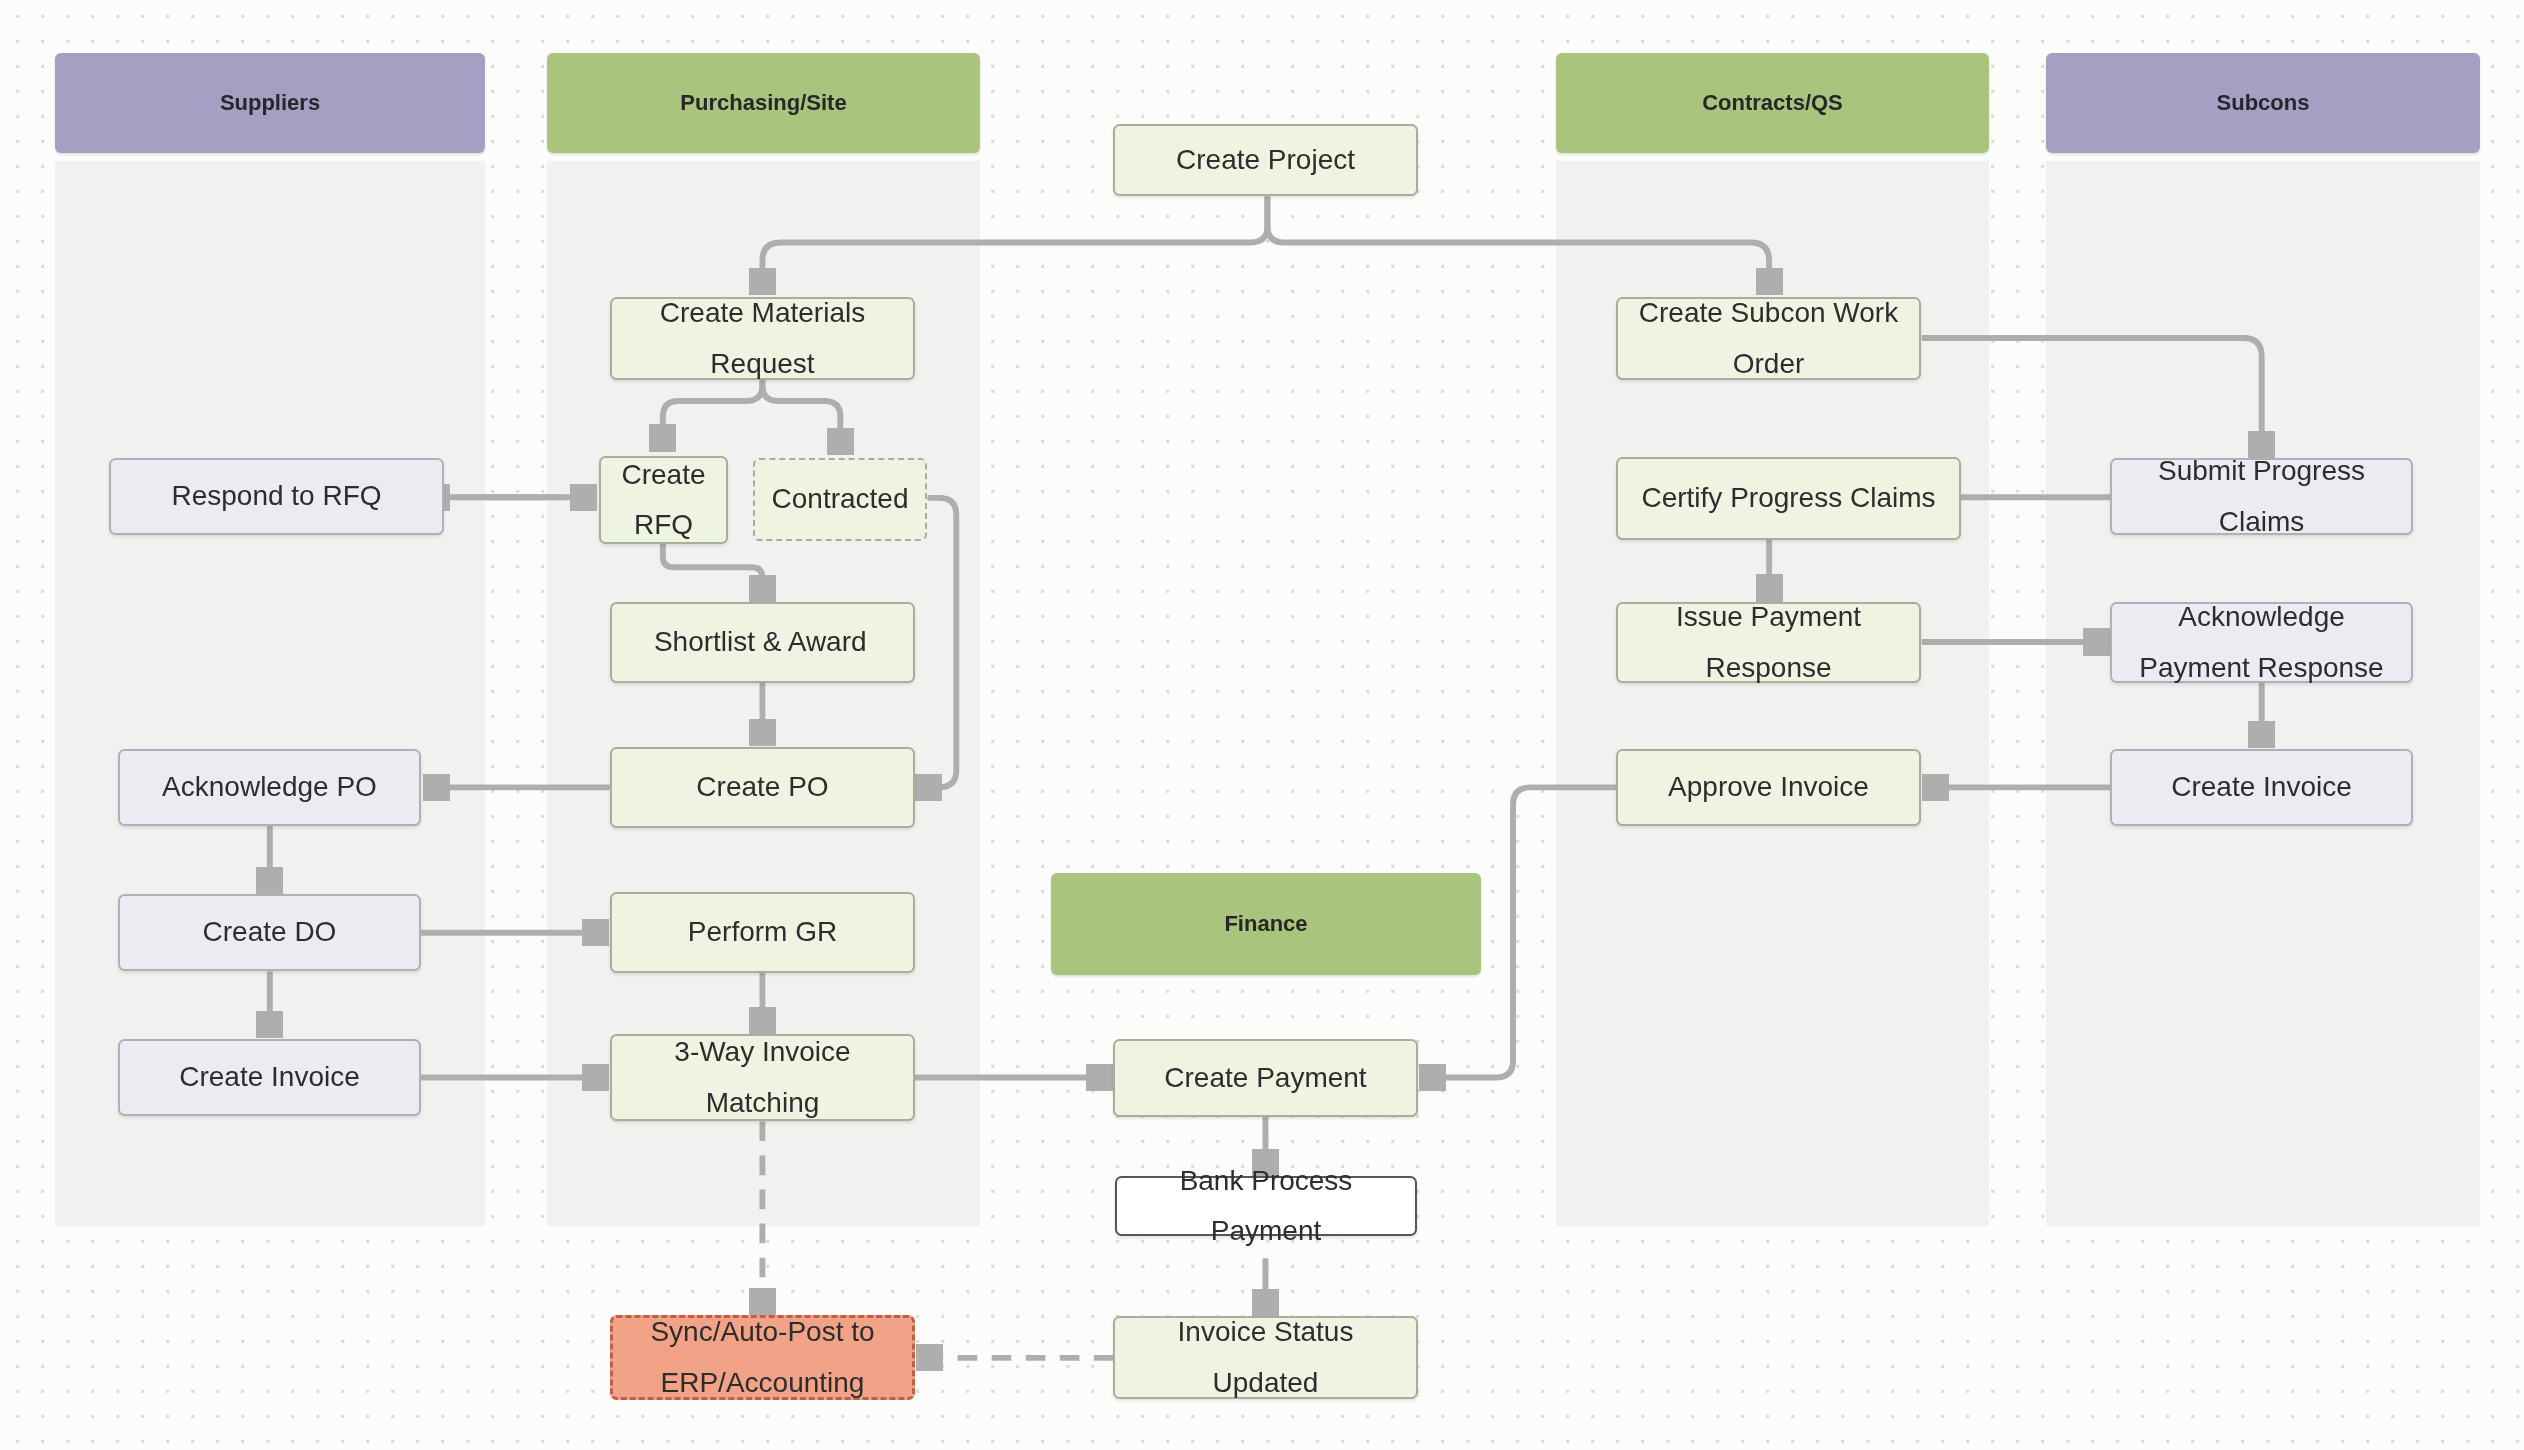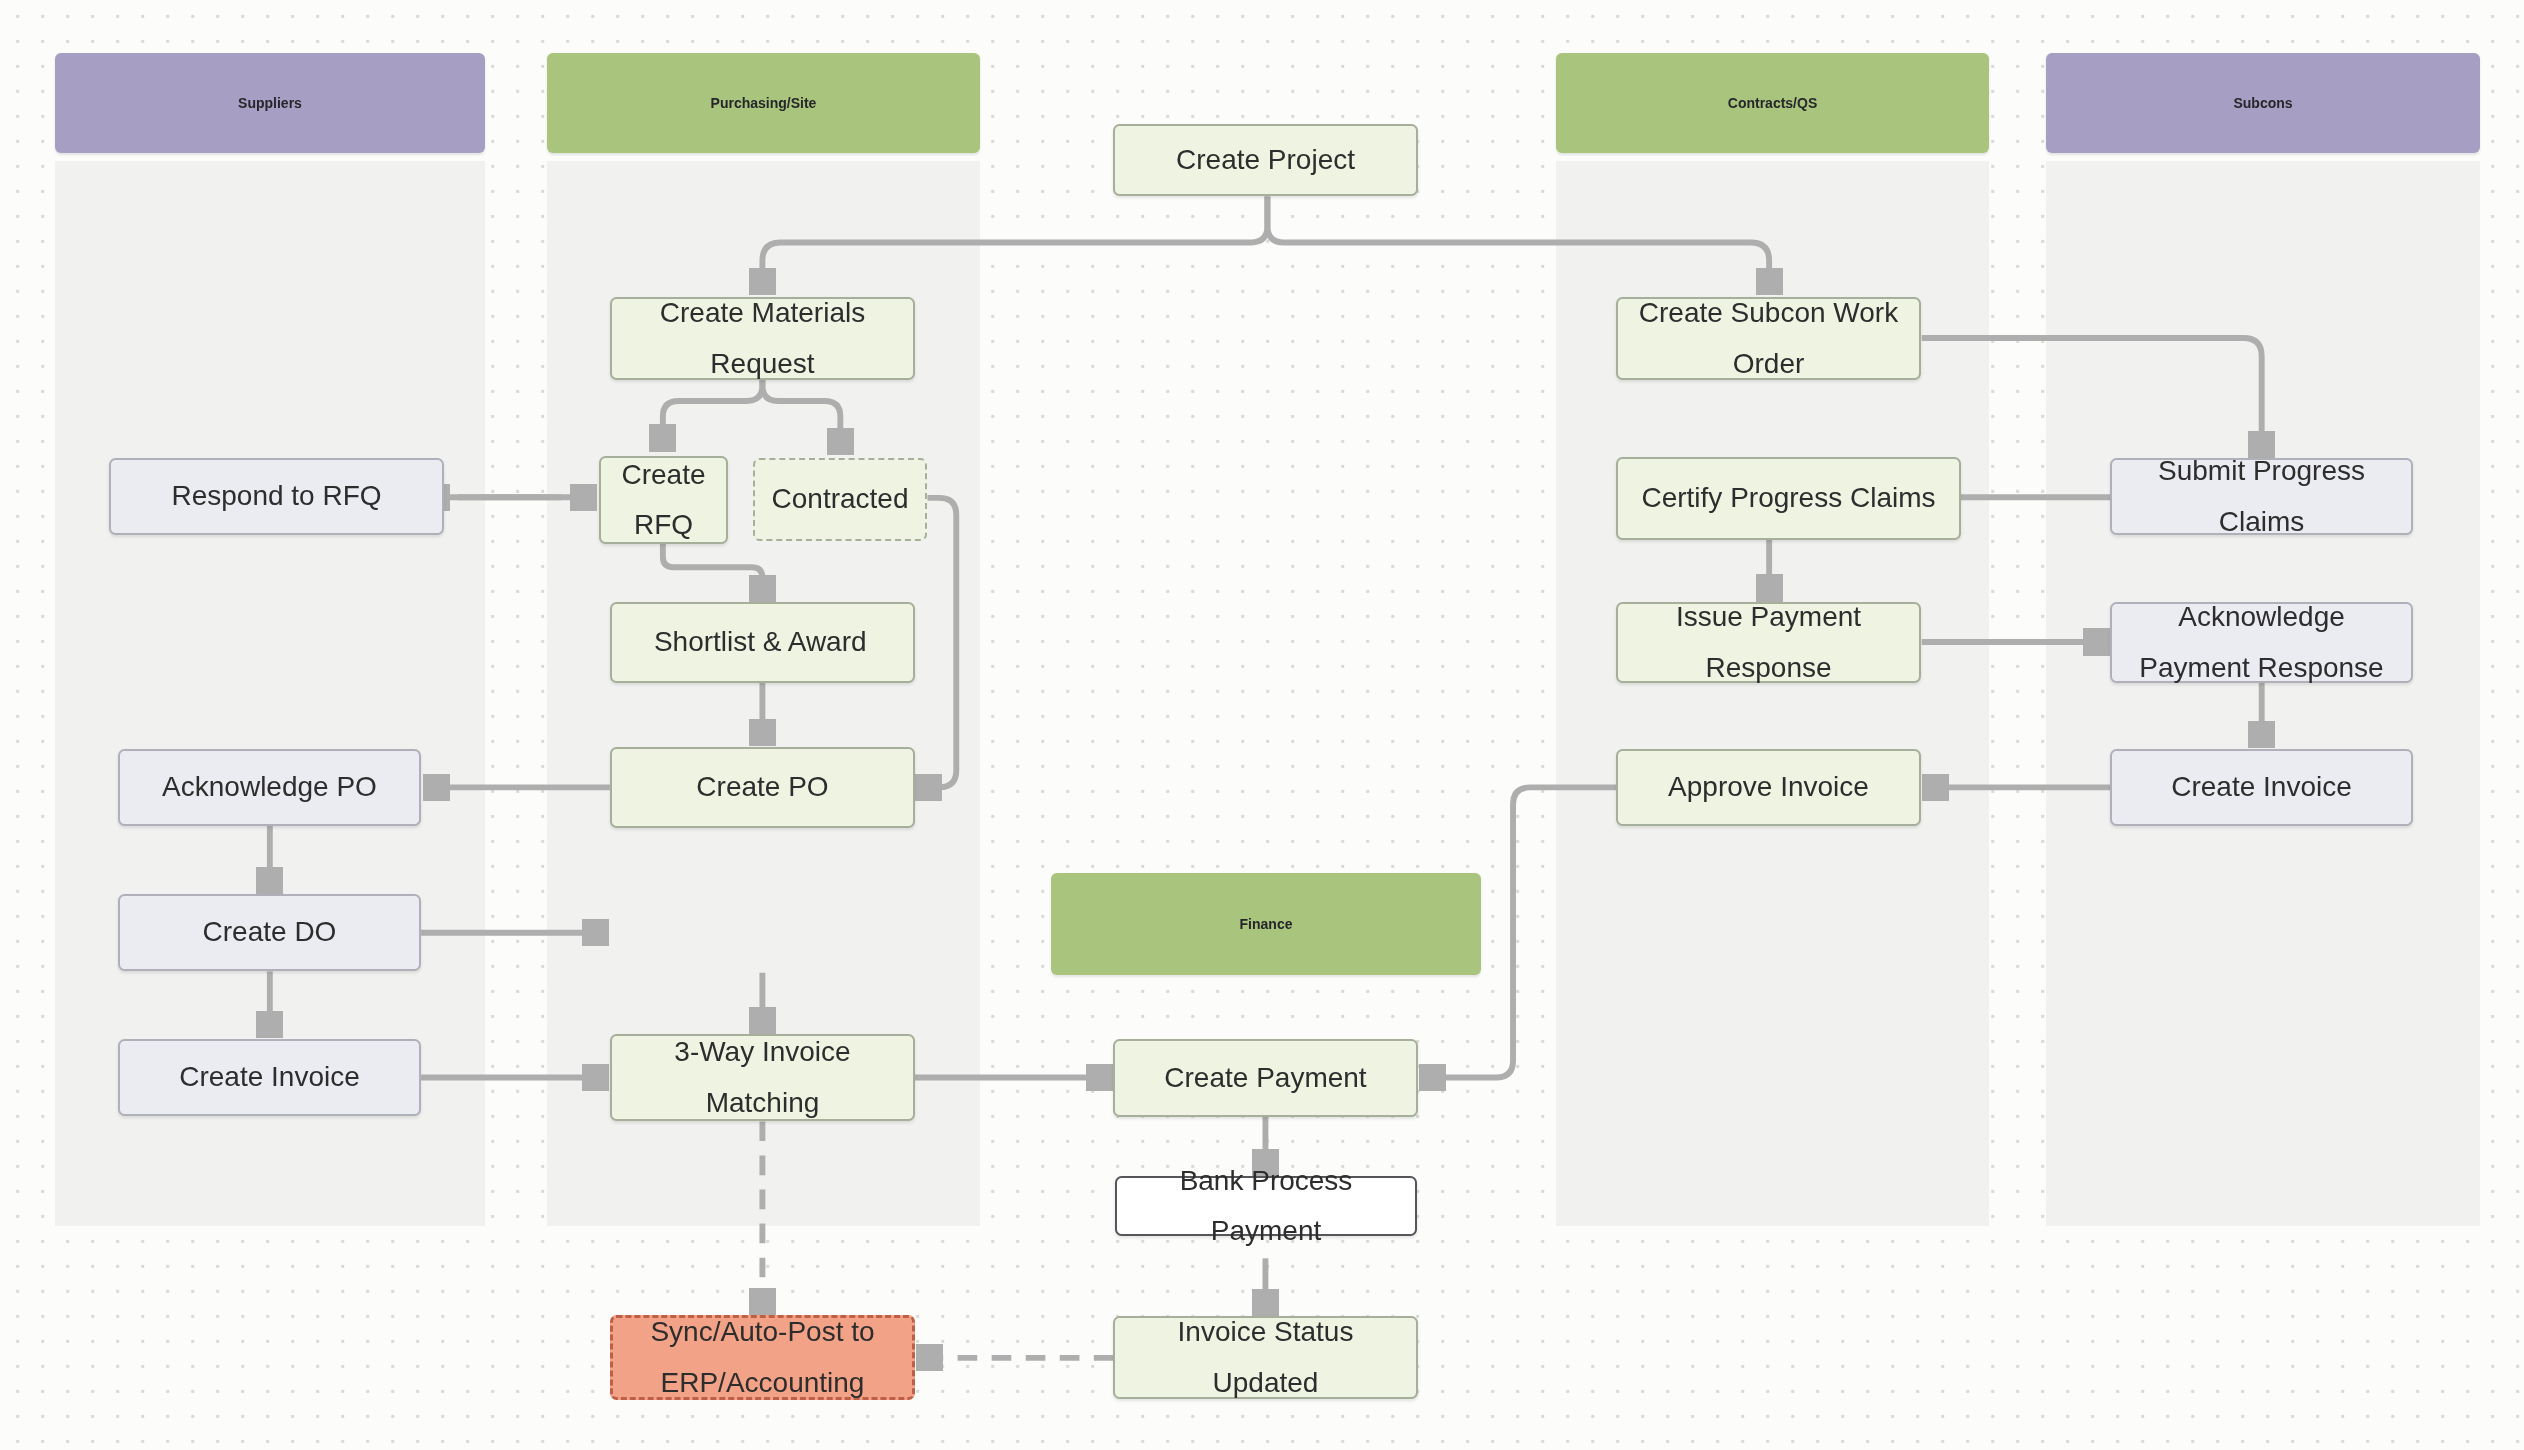--- a/index.html
+++ b/index.html
@@ -19,21 +19,21 @@
   .lane-bg{
     position:absolute;
     top:161px;height:1065px;
     background:var(--lane_bg,#f1f1ef);
     z-index:0;
   }
   .lane-header{
     position:absolute;
     height:100px;
     display:flex;align-items:center;justify-content:center;
-    font-size:14px;font-weight:700;
+    font-size:22px;font-weight:700;
     color:var(--header_text,#26262b);
     border-radius:5.9px;
     box-shadow:0 1.3px 2.6px rgba(0,0,0,0.10);
     z-index:2;
   }
   .lane-header.purple{background:var(--purple_header,#a79fc3);}
   .lane-header.green{background:var(--green_header,#a9c47d);}
   svg.connectors{position:absolute;left:0;top:0;z-index:1;}
   svg.connectors path{stroke:var(--arrow,#aeaeae);stroke-width:9;fill:none;}
   svg.connectors path.dash{stroke-dasharray:30 22;}
@@ -108,20 +108,21 @@
 
   <div class="node proc" style="left:1113px;top:124px;width:305px;height:72px;">Create Project</div>
   <div class="node proc" style="left:610px;top:297px;width:305px;height:83px;">Create Materials Request</div>
   <div class="node ext" style="left:109px;top:458px;width:335px;height:77px;">Respond to RFQ</div>
   <div class="node proc" style="left:599px;top:456px;width:129px;height:88px;">Create RFQ</div>
   <div class="node proc dashed" style="left:753px;top:458px;width:174px;height:83px;">Contracted</div>
   <div class="node proc" style="left:610px;top:602px;width:305px;height:81px;padding-left:6px;">Shortlist &amp; Award</div>
   <div class="node proc" style="left:610px;top:747px;width:305px;height:81px;">Create PO</div>
   <div class="node ext" style="left:118px;top:749px;width:303px;height:77px;">Acknowledge PO</div>
   <div class="node ext" style="left:118px;top:894px;width:303px;height:77px;">Create DO</div>
+  <div class="node proc" style="left:610px;top:892px;width:305px;height:81px;">Perform GR</div>
   <div class="node ext" style="left:118px;top:1039px;width:303px;height:77px;">Create Invoice</div>
   <div class="node proc" style="left:610px;top:1034px;width:305px;height:87px;">3-Way Invoice Matching</div>
   <div class="node proc" style="left:1113px;top:1039px;width:305px;height:78px;">Create Payment</div>
   <div class="node bank" style="left:1115px;top:1176px;width:302px;height:60px;">Bank Process Payment</div>
   <div class="node proc" style="left:1113px;top:1316px;width:305px;height:83px;">Invoice Status Updated</div>
   <div class="node sync" style="left:610px;top:1315px;width:305px;height:85px;">Sync/Auto-Post to ERP/Accounting</div>
   <div class="node proc" style="left:1616px;top:297px;width:305px;height:83px;">Create Subcon Work Order</div>
   <div class="node proc" style="left:1616px;top:457px;width:345px;height:83px;">Certify Progress Claims</div>
   <div class="node proc" style="left:1616px;top:602px;width:305px;height:81px;">Issue Payment Response</div>
   <div class="node proc" style="left:1616px;top:749px;width:305px;height:77px;">Approve Invoice</div>

